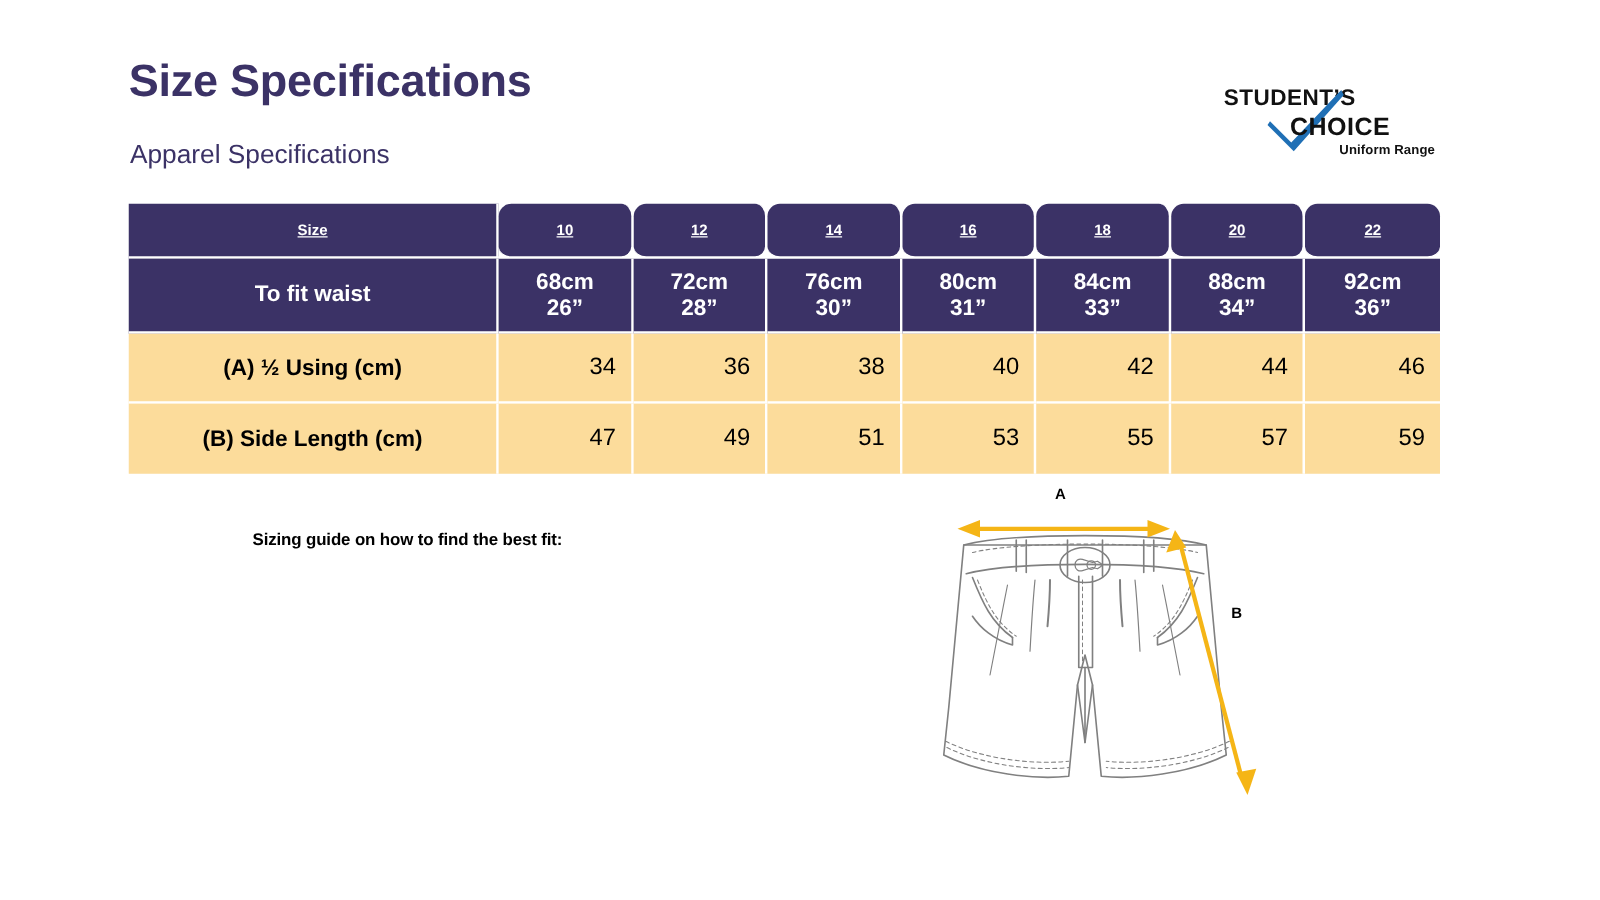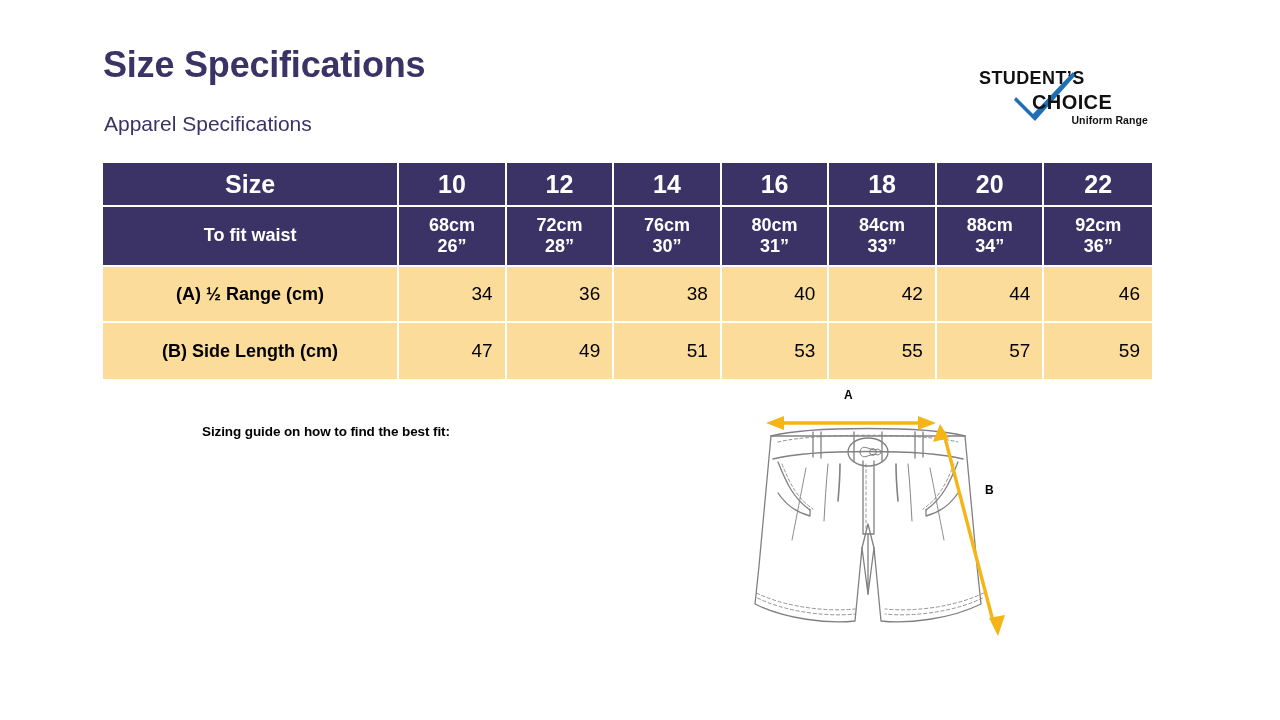--- a/index.html
+++ b/index.html
@@ -58,27 +58,27 @@
     vertical-align:middle;
     text-align:center;
   }
   .size-table tr td:last-child, .size-table tr th:last-child { border-right:none; }
   .size-table tr:last-child td { border-bottom:none; }
 
   .hdr { background:#3b3266; color:#ffffff; font-weight:bold; }
   .row-label {
     text-align:left; width:296px; padding-left:10px;
   }
-  .r-size td { height:44px; font-size:25px; }
+  .r-size td { height:44px; font-size:12px;text-decoration:underline; }
   .r-waist td { height:60px; font-size:18px; line-height:1.18; }
   .body-row td { background:#fcdc9b; color:#000000; }
   .r-a td, .r-b td { height:56px; }
   .body-row .row-label { font-size:18px; font-weight:bold; }
   .body-row .val { font-size:19px; font-weight:normal;text-align:right; }
-  .col-size { width:107.5px; }
+  .col-size { width:107.5px;border-radius:10px; }
 
   
   .guide { position:absolute; left:202px; top:424px; width:430px; }
   .guide-heading {
     font-size:13.5px; font-weight:bold; color:#000;
     margin-bottom:21px; letter-spacing:-0.1px;
   }
   .guide-para {
     font-size:14.5px; color:#000; text-align:justify;
     line-height:1.48; margin-bottom:21px;
@@ -150,21 +150,21 @@
         <td class="hdr">
           <div>88cm</div>
           <div>34”</div>
         </td>
         <td class="hdr">
           <div>92cm</div>
           <div>36”</div>
         </td>
       </tr>
       <tr class="body-row r-a">
-        <td class="row-label">(A) ½ Range (cm)</td>
+        <td class="row-label">(A) ½ Using (cm)</td>
         <td class="val">34</td>
         <td class="val">36</td>
         <td class="val">38</td>
         <td class="val">40</td>
         <td class="val">42</td>
         <td class="val">44</td>
         <td class="val">46</td>
       </tr>
       <tr class="body-row r-b">
         <td class="row-label">(B)  Side Length (cm)</td>

